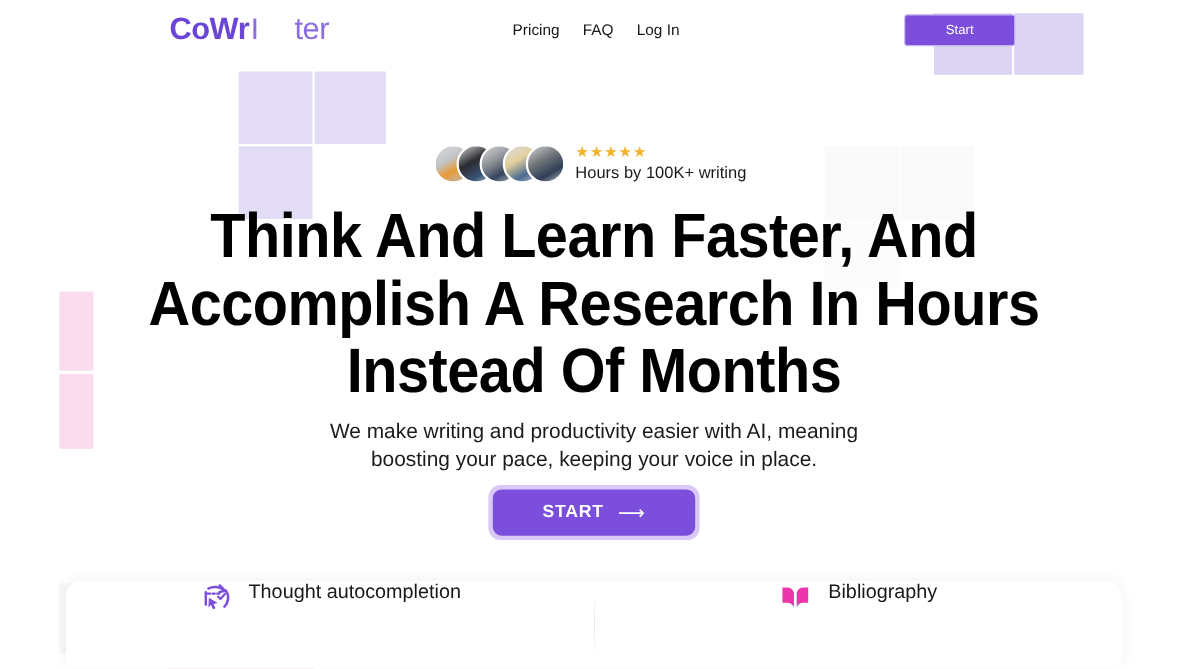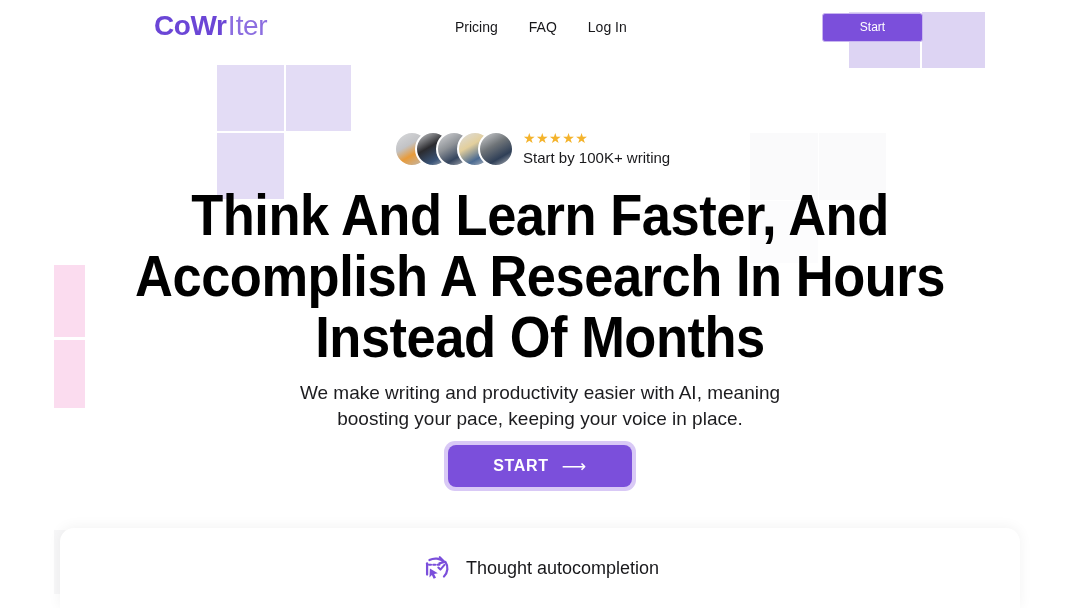--- a/index.html
+++ b/index.html
@@ -59,27 +59,27 @@
   }
   .logo-strong { font-weight: 700; color: #6b46d6; margin-top: 12px; }
   .logo-cursor {
     display: inline-block;
     color: #8c6ee0;
     font-weight: 300;
     font-size: 27px;
     transform: scaleX(1.05);
     padding: 0 1px;
   }
-  .logo-rest { font-weight: 400; color: #8c6ee0; }
+  .logo-rest { font-weight: 400; color: #8c6ee0; margin-left: 32px; }
 
   .nav {
     position: absolute;
-    left: 455px; top: 19px;
-    display: flex;
-    gap: 31px;
+    left: 466px; top: 19px;
+    display: flex;
+    gap: 21px;
     font-size: 14px;
     color: #17171a;
   }
   .nav a { color: #17171a; text-decoration: none; }
 
   .btn-start-top {
     position: absolute;
     left: 822px; top: 13px;
     width: 101px; height: 29px;
     background: #7b4fdb;
@@ -184,21 +184,20 @@
     width: 960px; height: 80px;
     background: #ffffff;
     border-radius: 14px 14px 0 0;
     box-shadow: 0 -1px 14px rgba(0,0,0,0.055);
     display: flex;
     z-index: 4;
   }
   .feature {
     flex: 1;
     display: flex;
-    align-items: center;
     justify-content: center;
     gap: 15px;
     position: relative;
   }
   .feature + .feature::before {
     content: "";
     position: absolute;
     left: 0; top: 10px;
     width: 1px; height: 60px;
     background: linear-gradient(to bottom, rgba(0,0,0,0) 0%, rgba(0,0,0,0.09) 50%, rgba(0,0,0,0) 100%);
@@ -244,21 +243,21 @@
   <div class="social">
     <div class="avatars">
       <div class="avatar"></div>
       <div class="avatar"></div>
       <div class="avatar"></div>
       <div class="avatar"></div>
       <div class="avatar"></div>
     </div>
     <div class="social-text">
       <div class="stars">★★★★★</div>
-      <div class="loved"><span>Start by </span><b>100K+</b><span> writing</span></div>
+      <div class="loved"><span>Hours by </span><b>100K+</b><span> writing</span></div>
     </div>
   </div>
 
   <h1 class="headline">
     <span class="hl-line">Think And Learn Faster, And</span>
     <span class="hl-line">Accomplish A Research In Hours</span>
     <span class="hl-line">Instead Of Months</span>
   </h1>
 
   <p class="subhead">
@@ -283,17 +282,27 @@
           <path d="M20 4.5 L25 9.6 L19.6 11" stroke="#7b4fdb" stroke-width="2.4" stroke-linecap="round" stroke-linejoin="round" fill="none"></path>
           <path d="M6.5 11 L6.5 23" stroke="#7b4fdb" stroke-width="2.4" stroke-linecap="round"></path>
           <path d="M8.5 12.5 h2.2 M13 12.5 h2.2 M17.5 12.5 h2.2" stroke="#7b4fdb" stroke-width="2.2" stroke-linecap="round"></path>
           <path d="M18.5 15.5 l2.2 2.2 l4.3 -5" stroke="#7b4fdb" stroke-width="2.2" stroke-linecap="round" stroke-linejoin="round" fill="none"></path>
           <path d="M9.5 16.5 L18 21.5 L14 22.5 L16 26.5 L13.5 27.5 L11.6 23.5 L9 26 Z" fill="#7b4fdb"></path>
         </svg>
       </span>
       <span class="feature-label">Thought autocompletion</span>
     </div>
 
+    <div class="feature">
+      <span class="feature-icon">
+        <svg viewBox="0 0 32 32" width="30" height="30" fill="none">
+          <path d="M3.5 6.5 h4.2 a7.4 7.4 0 0 1 7 5.2 V26 a7 7 0 0 0 -6.6 -4.6 H3.5 Z" fill="#ec35ab"></path>
+          <path d="M28.5 6.5 h-4.2 a7.4 7.4 0 0 0 -7 5.2 V26 a7 7 0 0 1 6.6 -4.6 h4.6 Z" fill="#ec35ab"></path>
+          <path d="M16 12.2 V26" stroke="#ffffff" stroke-width="1.6"></path>
+        </svg>
+      </span>
+      <span class="feature-label">Bibliography</span>
+    </div>
 
 
   </div>
 
 </div>
 
 </body></html>

